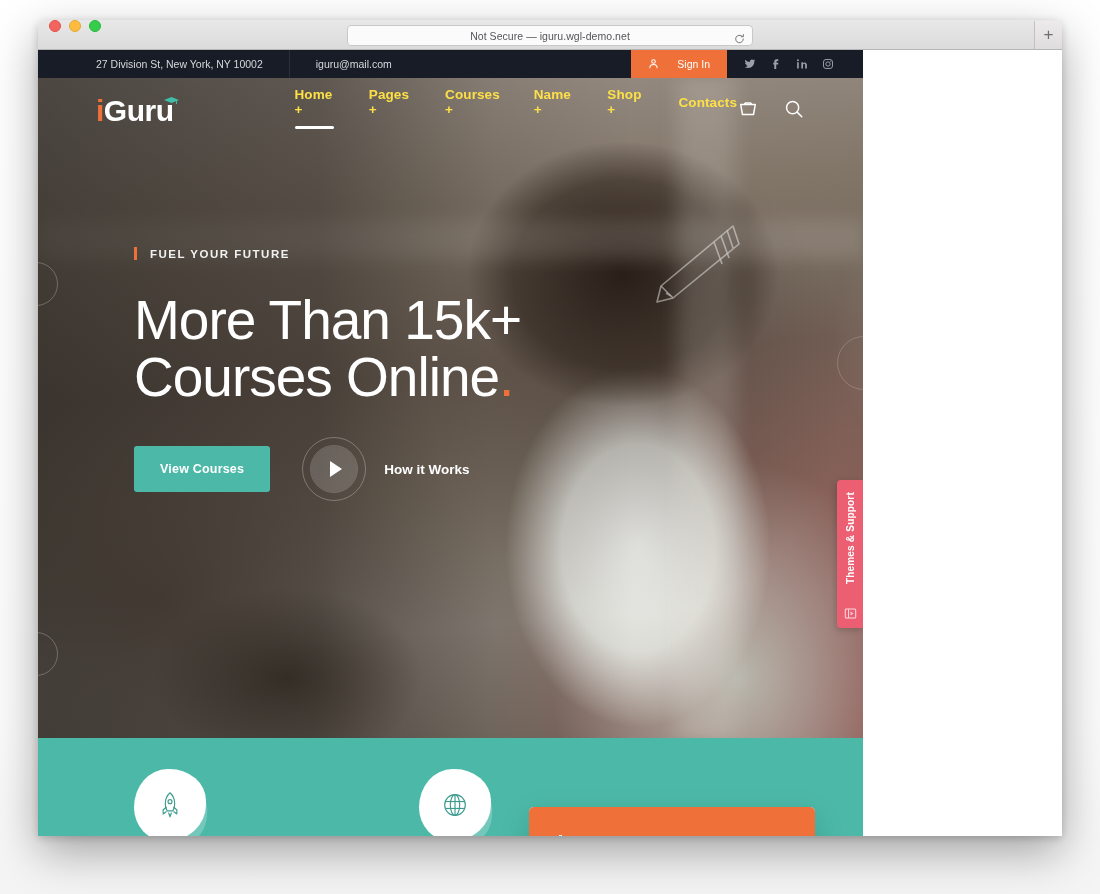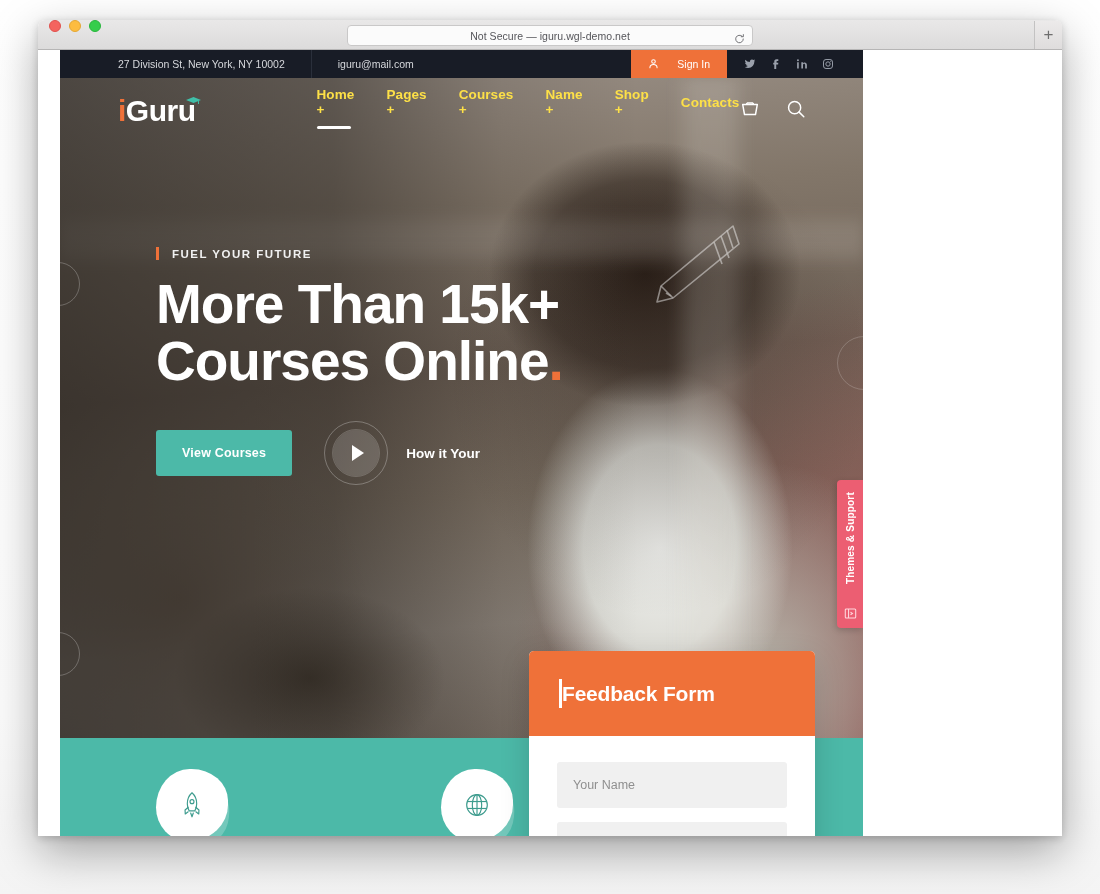--- a/index.html
+++ b/index.html
@@ -62,21 +62,21 @@
   .newtab {
     position: absolute; right: 0px; top: 1px;
     width: 28px; height: 28px;
     display: flex; align-items: center; justify-content: center;
     color: #6e6e6e; font-size: 17px; font-weight: 300;
     background: linear-gradient(180deg,#eceaea,#dedcdc);
     border-left: 1px solid #c3c2c2;
   }
 
   
-  .site { position: relative; width: 825px; height: 786px; overflow: hidden; padding-left: 22px; }
+  .site { position: relative; width: 825px; height: 786px; overflow: hidden; }
 
   
   .topbar {
     position: relative; z-index: 6;
     height: 28px;
     background: #181c26;
     display: flex; align-items: stretch;
     color: #d6d8dc;
     font-size: 10.5px;
   }
@@ -184,25 +184,25 @@
     padding: 0 0 0 96px;
     margin-top: 103px;
   }
   .eyebrow {
     display: flex; align-items: center; gap: 13px;
     color: #f1f1f1;
     font-size: 11.5px; font-weight: 600; letter-spacing: 1.5px;
   }
   .eyebrow .bar { width: 3px; height: 13px; background: #ef7139; display:block;}
   .hero-title {
-    margin-top: 16px;
+    margin-top: 32px;
     color: #ffffff;
     font-size: 55px;
     line-height: 1.03;
-    font-weight: 700;
+    font-weight: 400;
     letter-spacing: -1px;
     max-width: 420px;
   }
   .hero-title .period { color: #ef7139; }
   .hero-sub {
     margin-top: 24px;
     color: #eceae8;
     font-size: 13.2px;
     line-height: 2.1;
     max-width: 385px;
@@ -472,21 +472,21 @@
           <div class="hero-actions">
             <button class="btn-courses">View Courses</button>
             <div class="how">
               <div class="play-wrap">
                 <span class="play-ring"></span>
                 <span class="play-ring inner"></span>
                 <span class="play-btn">
                   <span class="play-tri"></span>
                 </span>
               </div>
-              <span class="how-label">How it Your</span>
+              <span class="how-label">How it Works</span>
             </div>
           </div>
         </div>
       </div>
 
       <div class="features">
         <div class="feature">
           <div class="blob-wrap">
             <span class="blob-back"></span>
             <span class="blob-front">
@@ -515,24 +515,20 @@
             </span>
           </div>
         </div>
       </div>
 
       <div class="feedback">
         <div class="fb-head">
           <span class="bar"></span>
           <span class="fb-title">Feedback Form</span>
         </div>
-        <div class="fb-body">
-          <input class="fb-input" placeholder="Your Name" style="">
-          <input class="fb-input" placeholder="" style="">
-        </div>
       </div>
 
       <div class="side-tab">
         <span class="label">Themes &amp; Support</span>
         <span class="ic">
           <svg viewBox="0 0 16 16" fill="none" stroke="currentColor" stroke-width="1.3">
             <rect x="1.6" y="2.4" width="12.8" height="11.2" rx="1.2"></rect>
             <path d="M5.6 2.4 V13.6"></path>
             <path d="M8 6.4 l2.4 1.6 -2.4 1.6"></path>
           </svg>

